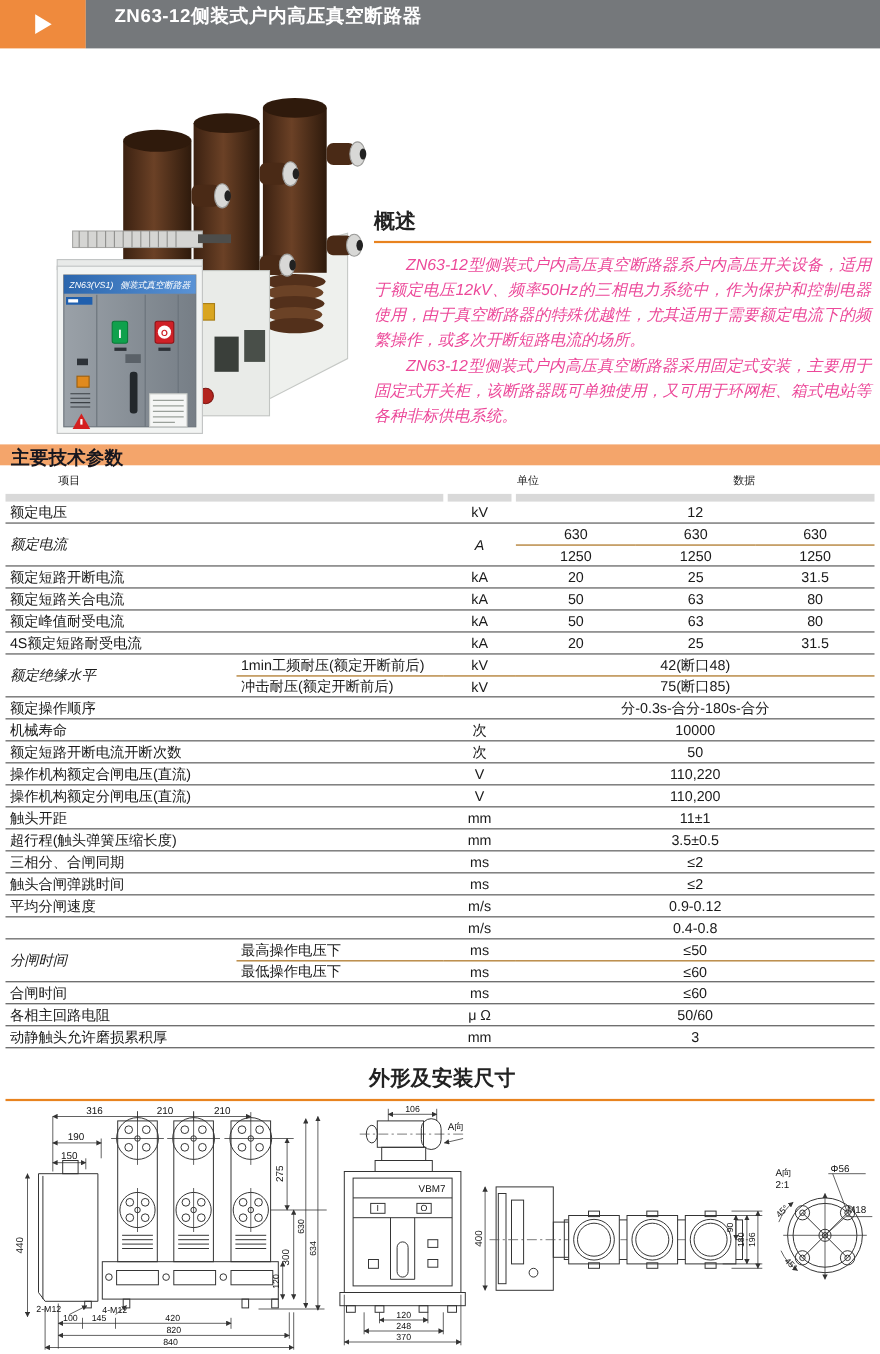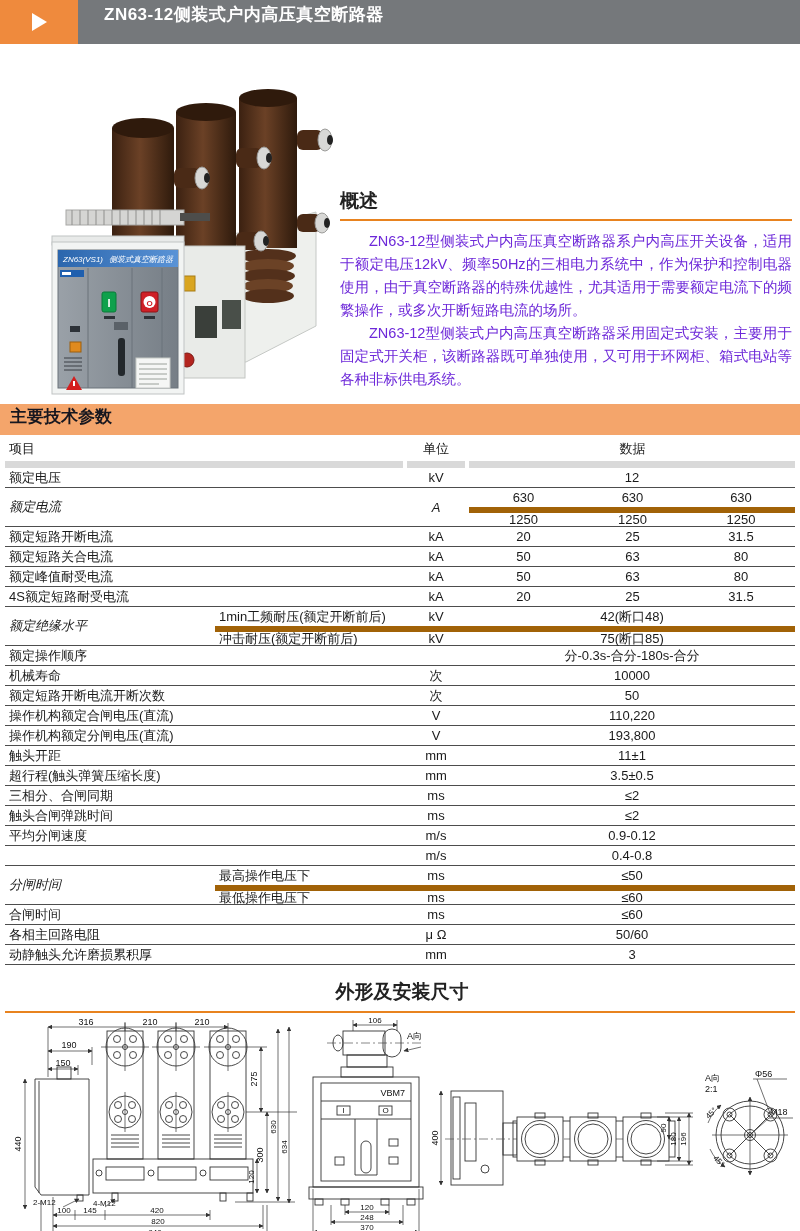--- a/index.html
+++ b/index.html
@@ -10,27 +10,27 @@
   
   .topbar{display:flex;height:44px;}
   .topbar-icon{width:78px;background:#ef8a3d;display:flex;align-items:center;justify-content:center;}
   .tri{width:0;height:0;border-left:15px solid #fff;border-top:9px solid transparent;border-bottom:9px solid transparent;}
   .topbar-title{flex:1;background:#75787b;color:#fff;font-size:17px;font-weight:bold;line-height:30px;padding-left:26px;letter-spacing:.5px;}
   
   .top-section{position:relative;height:360px;}
   .photo-wrap{position:absolute;left:14px;top:20px;}
   .overview{position:absolute;left:340px;top:144px;width:452px;}
   .ov-title{font-size:19px;font-weight:bold;margin:0 0 9px 0;padding-bottom:5px;border-bottom:2px solid #e8831f;color:#222;}
-  .overview p{margin:0;font-size:14.5px;line-height:23px;text-align:justify;text-indent:2em;color:#6d28d9;}
+  .overview p{margin:0;font-size:14.5px;line-height:23px;text-align:justify;text-indent:2em;color:#ec4899;font-style:italic;}
   
-  .sec-bar{height:31px;background:#f4a56b;color:#17171f;font-size:17px;font-weight:bold;line-height:26px;padding-left:10px;}
+  .sec-bar{height:19px;background:#f4a56b;color:#17171f;font-size:17px;font-weight:bold;line-height:26px;padding-left:10px;}
   
   .ptable{margin:2px 5px 0 5px;font-size:13px;}
   .thead,.tband,.trow{display:grid;grid-template-columns:170px 228px 66px 109px 109px 108px;}
-  .thead{height:24px;align-items:center;font-size:13px;}
+  .thead{height:24px;align-items:center;font-size:10px;margin-left:44px;}
   .tband{height:7px;}
   .bseg{background:#d9d9d9;height:7px;}
   .bmid{margin:0 4px;}
   .trow{border-bottom:1px solid #4d4d4d;}
   .h1x{grid-template-rows:19px;}
   .h2x{grid-template-rows:19px 19px;}
   .cell{display:flex;align-items:center;}
   .cname{padding-left:4px;}
   .csub{padding-left:4px;margin-left:40px;}
   .cunit,.cval{justify-content:center;text-align:center;}
@@ -38,21 +38,21 @@
   .c1{grid-column:1;}
   .c2{grid-column:2;}
   .c3{grid-column:3;}
   .c4{grid-column:4;}
   .c5{grid-column:5;}
   .c6{grid-column:6;}
   .cspan{grid-column:4/7;}
   .r1{grid-row:1;}
   .r2{grid-row:2;}
   .rs{grid-row:1/3;font-style:italic;}
-  .tdiv{border-top:6px solid #a16207;}
+  .tdiv{border-top:1px solid #a16207;}
   
   .sec2{margin:14px 5px 0 5px;text-align:center;}
   .sec2 h2{font-size:19px;font-weight:bold;margin:0;padding:0 0 6px 4px;border-bottom:2px solid #e8831f;color:#222;}
   .drawings{margin:4px 5px 0 5px;}
   
   .thin{stroke:#333;stroke-width:.9;fill:none;}
   .wfill{stroke:#333;stroke-width:.9;fill:#fff;}
   .dim{stroke:#333;stroke-width:.7;fill:none;}
   .cl{stroke:#555;stroke-width:.7;fill:none;stroke-dasharray:9 3 2 3;}
   text.dm{font-size:9px;fill:#111;}
@@ -297,21 +297,21 @@
 
   <div class="trow h1x">
     <div class="cell cname sp2">操作机构额定合闸电压(直流)</div>
     <div class="cell cunit c3">V</div>
     <div class="cell cval cspan">110,220</div>
   </div>
 
   <div class="trow h1x">
     <div class="cell cname sp2">操作机构额定分闸电压(直流)</div>
     <div class="cell cunit c3">V</div>
-    <div class="cell cval cspan">193,800</div>
+    <div class="cell cval cspan">110,200</div>
   </div>
 
   <div class="trow h1x">
     <div class="cell cname sp2">触头开距</div>
     <div class="cell cunit c3">mm</div>
     <div class="cell cval cspan">11±1</div>
   </div>
 
   <div class="trow h1x">
     <div class="cell cname sp2">超行程(触头弹簧压缩长度)</div>

